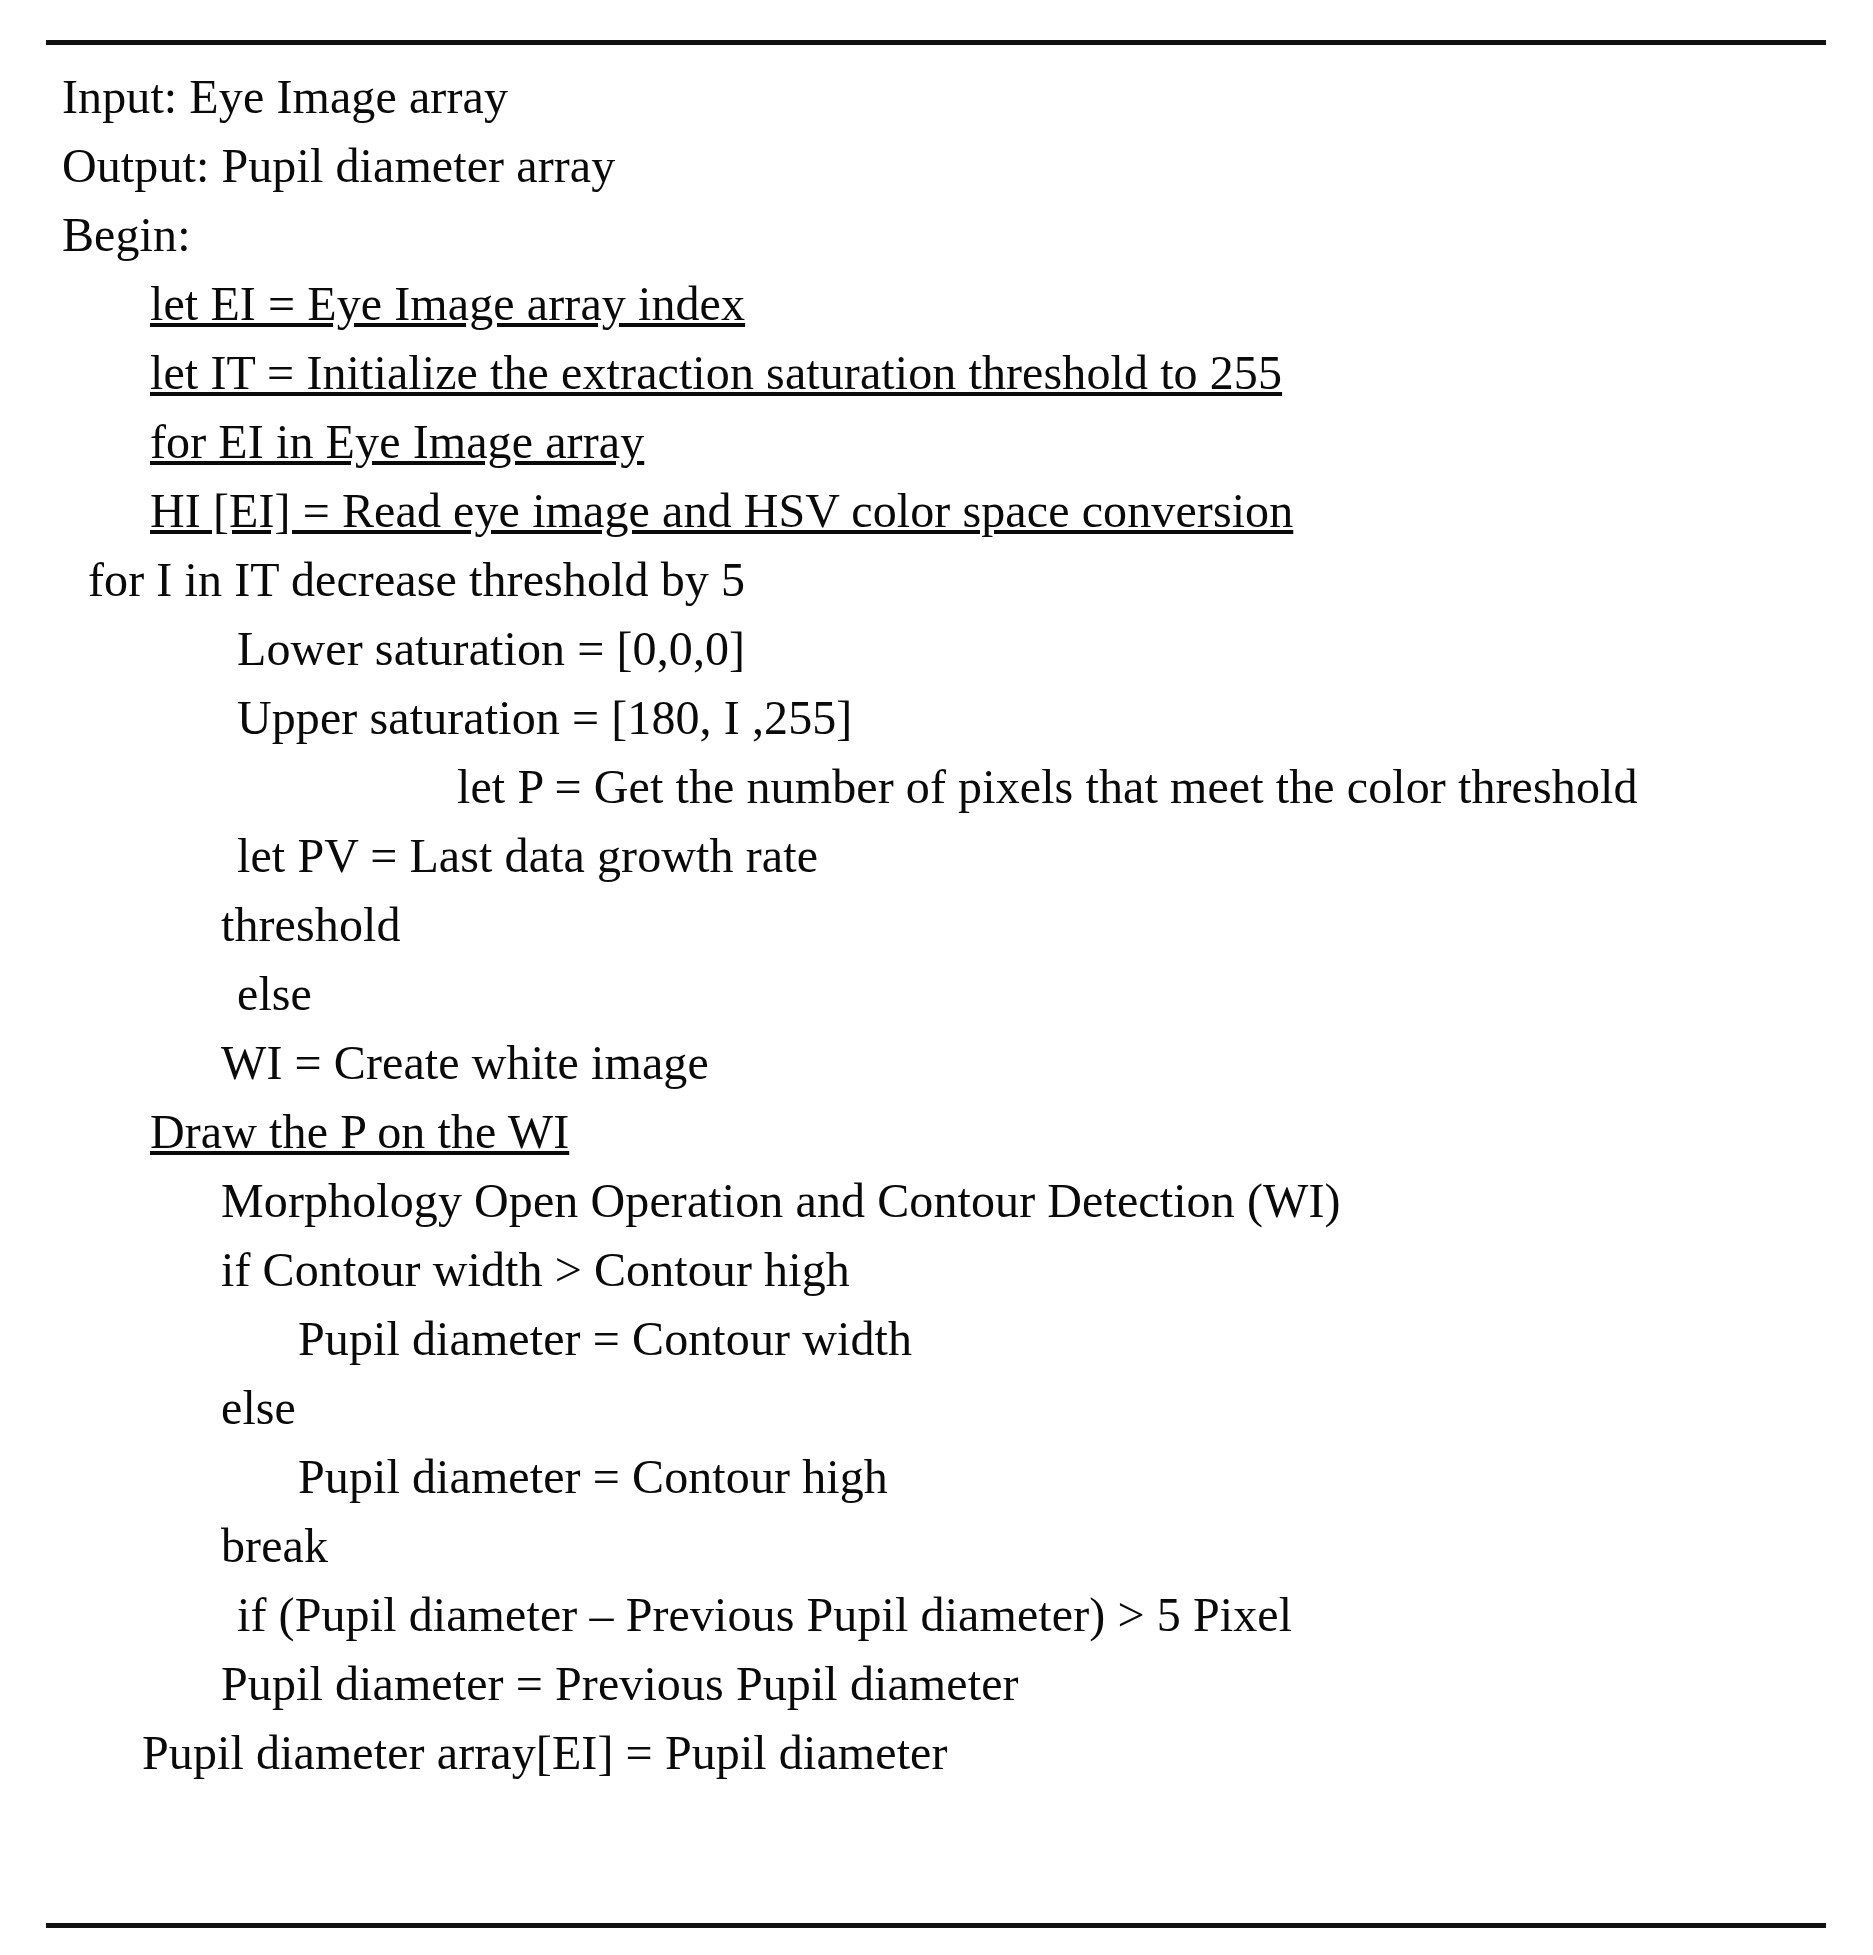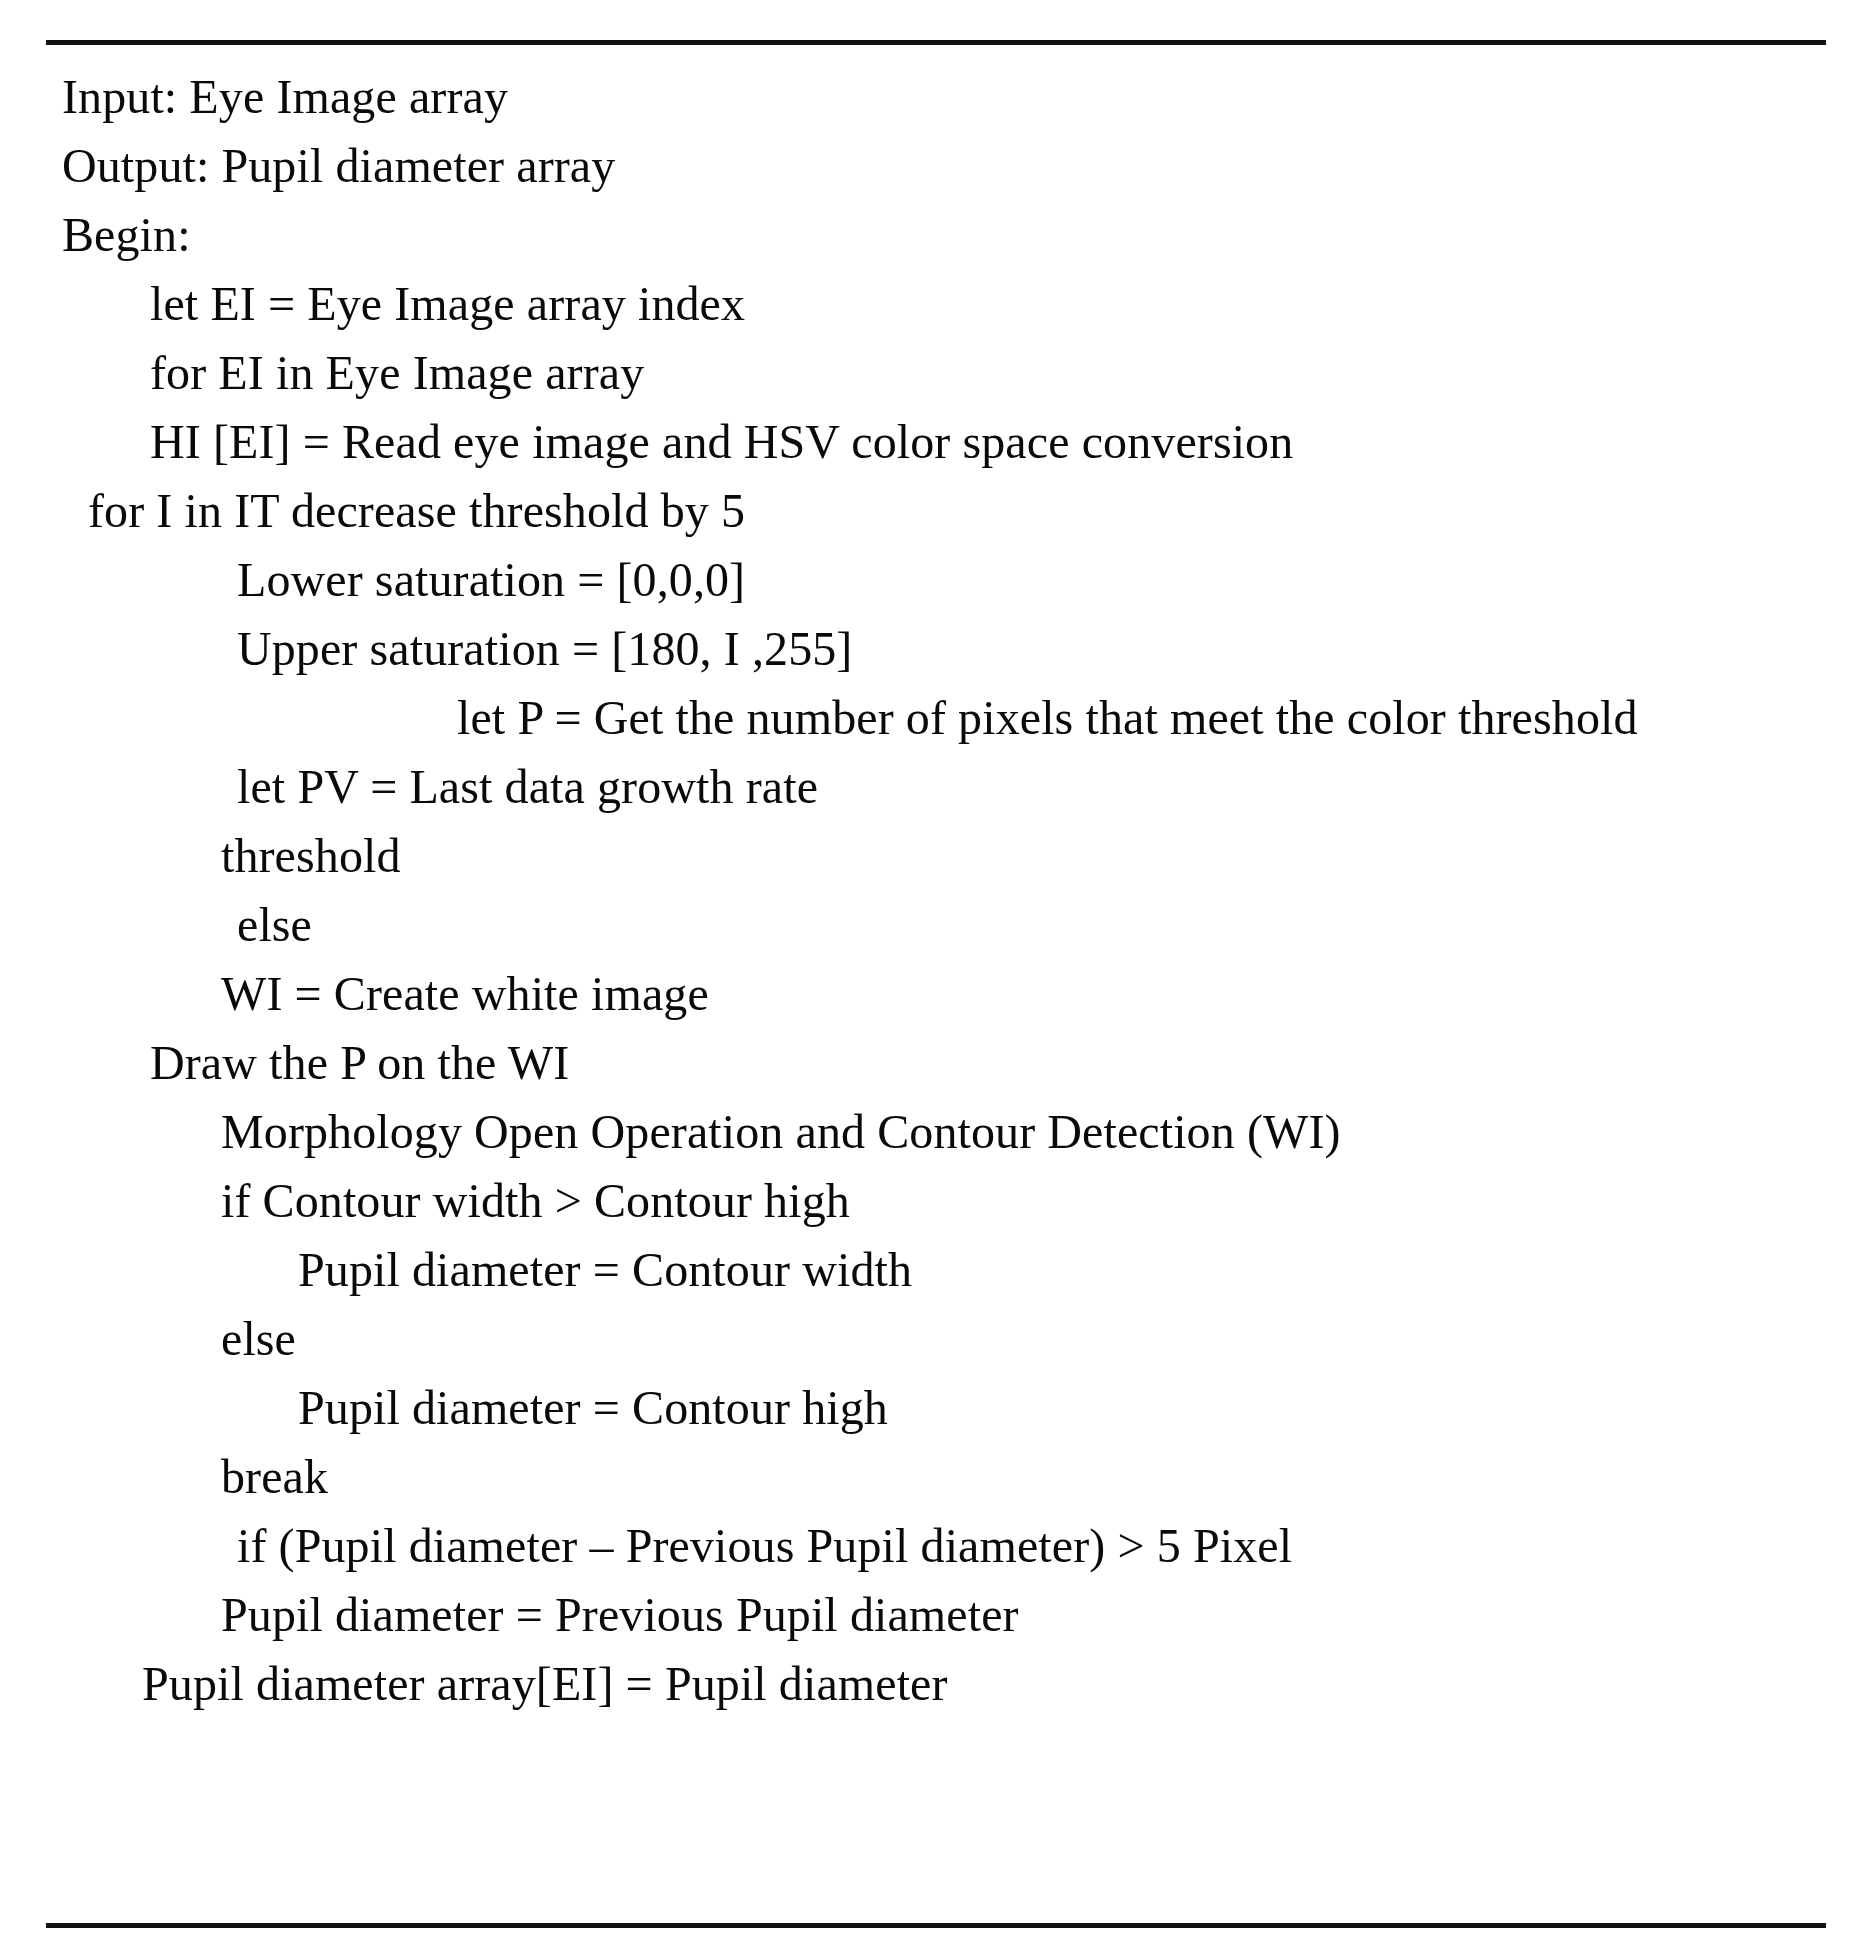--- a/index.html
+++ b/index.html
@@ -39,40 +39,41 @@
     display: block;
     height: 69px;
     line-height: 69px;
     font-size: 48px;
     white-space: pre;
     letter-spacing: 0.1px;
     color: #0a0a0a;
   }
   
   .lvl-0  { padding-left: 62px;  }
-  .lvl-1  { padding-left: 150px; }
+  .lvl-1  { padding-left: 150px; text-decoration: underline; }
   .lvl-2  { padding-left: 88px; }
   .lvl-3  { padding-left: 237px; }
   .lvl-4  { padding-left: 457px; }
   .lvl-6  { padding-left: 221px; }
   .lvl-7  { padding-left: 270px; margin-left: 28px; }
   .lvl-10 { padding-left: 142px; }
 </style>
 </head>
 <body>
 
 <div class="algorithm-box">
 
   <div class="rule top"></div>
 
   <div class="code-body">
     <span class="code-line lvl-0">Input: Eye Image array</span>
     <span class="code-line lvl-0">Output: Pupil diameter array</span>
     <span class="code-line lvl-0">Begin:</span>
     <span class="code-line lvl-1">let EI = Eye Image array index</span>
+    <span class="code-line lvl-1">let IT = Initialize the extraction saturation threshold to 255</span>
     <span class="code-line lvl-1">for EI in Eye Image array</span>
     <span class="code-line lvl-1">HI [EI] = Read eye image and HSV color space conversion</span>
     <span class="code-line lvl-2">for I in IT decrease threshold by 5</span>
     <span class="code-line lvl-3">Lower saturation = [0,0,0]</span>
     <span class="code-line lvl-3">Upper saturation = [180, I ,255]</span>
     <span class="code-line lvl-4">let P = Get the number of pixels that meet the color threshold</span>
     <span class="code-line lvl-3">let PV = Last data growth rate</span>
     <span class="code-line lvl-6">threshold</span>
     <span class="code-line lvl-3">else</span>
     <span class="code-line lvl-6">WI = Create white image</span>

